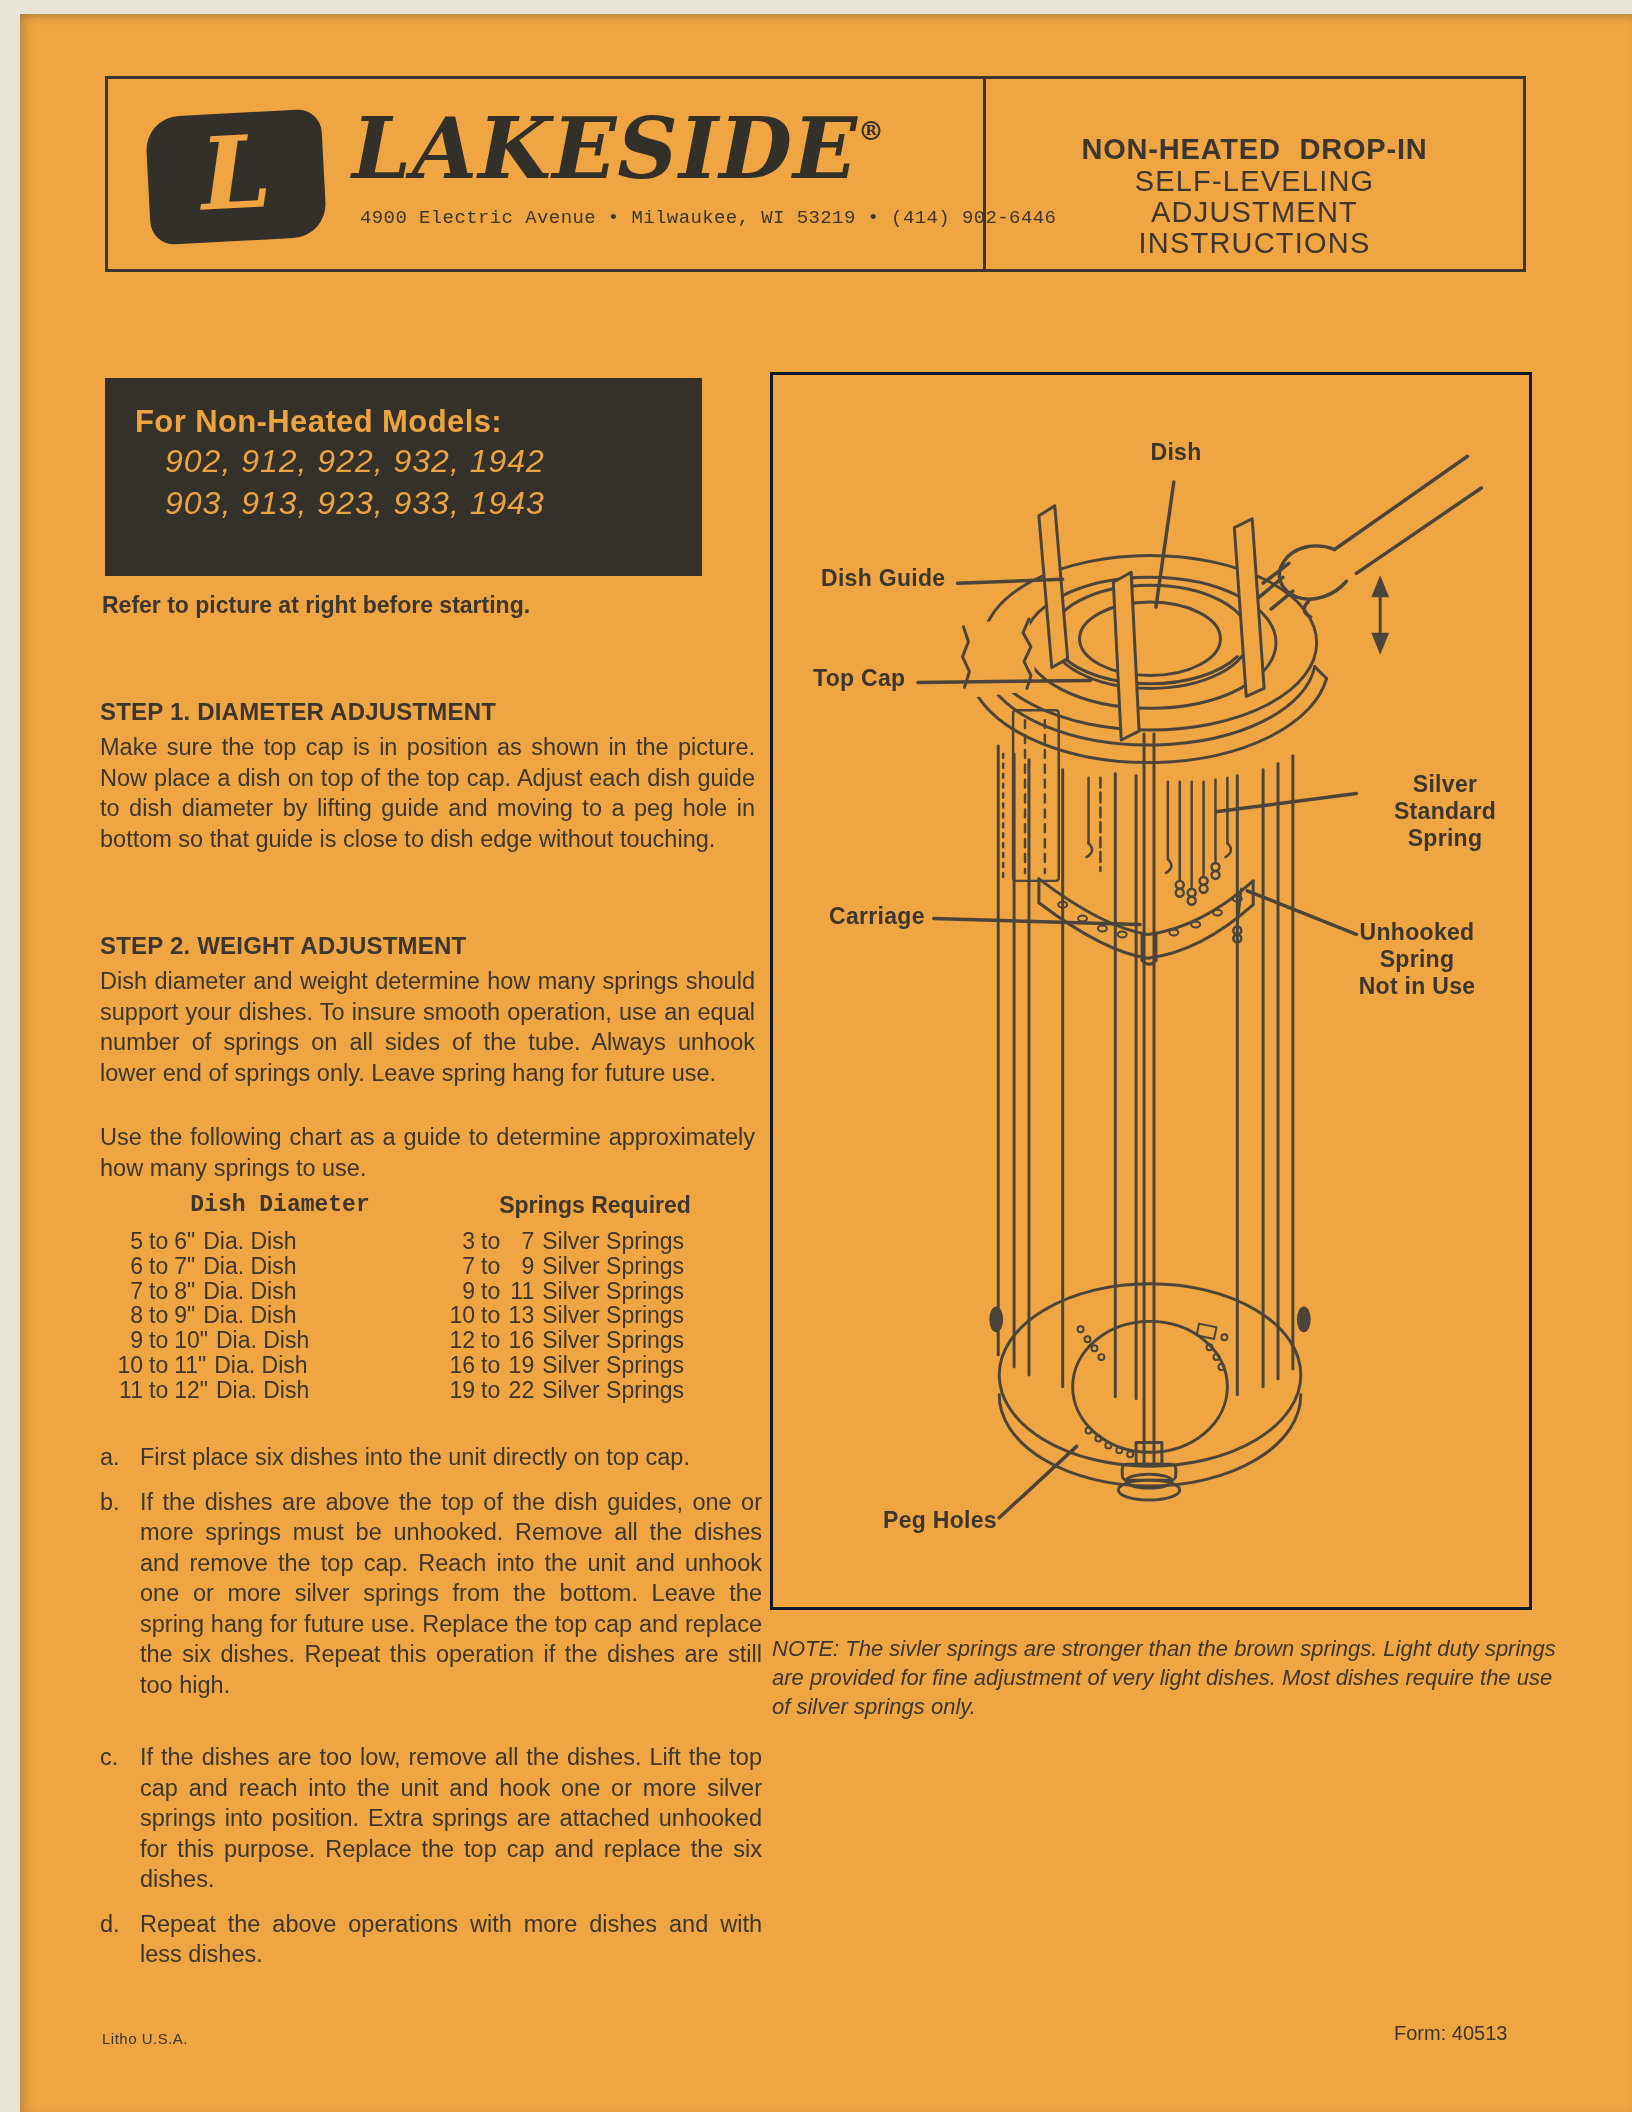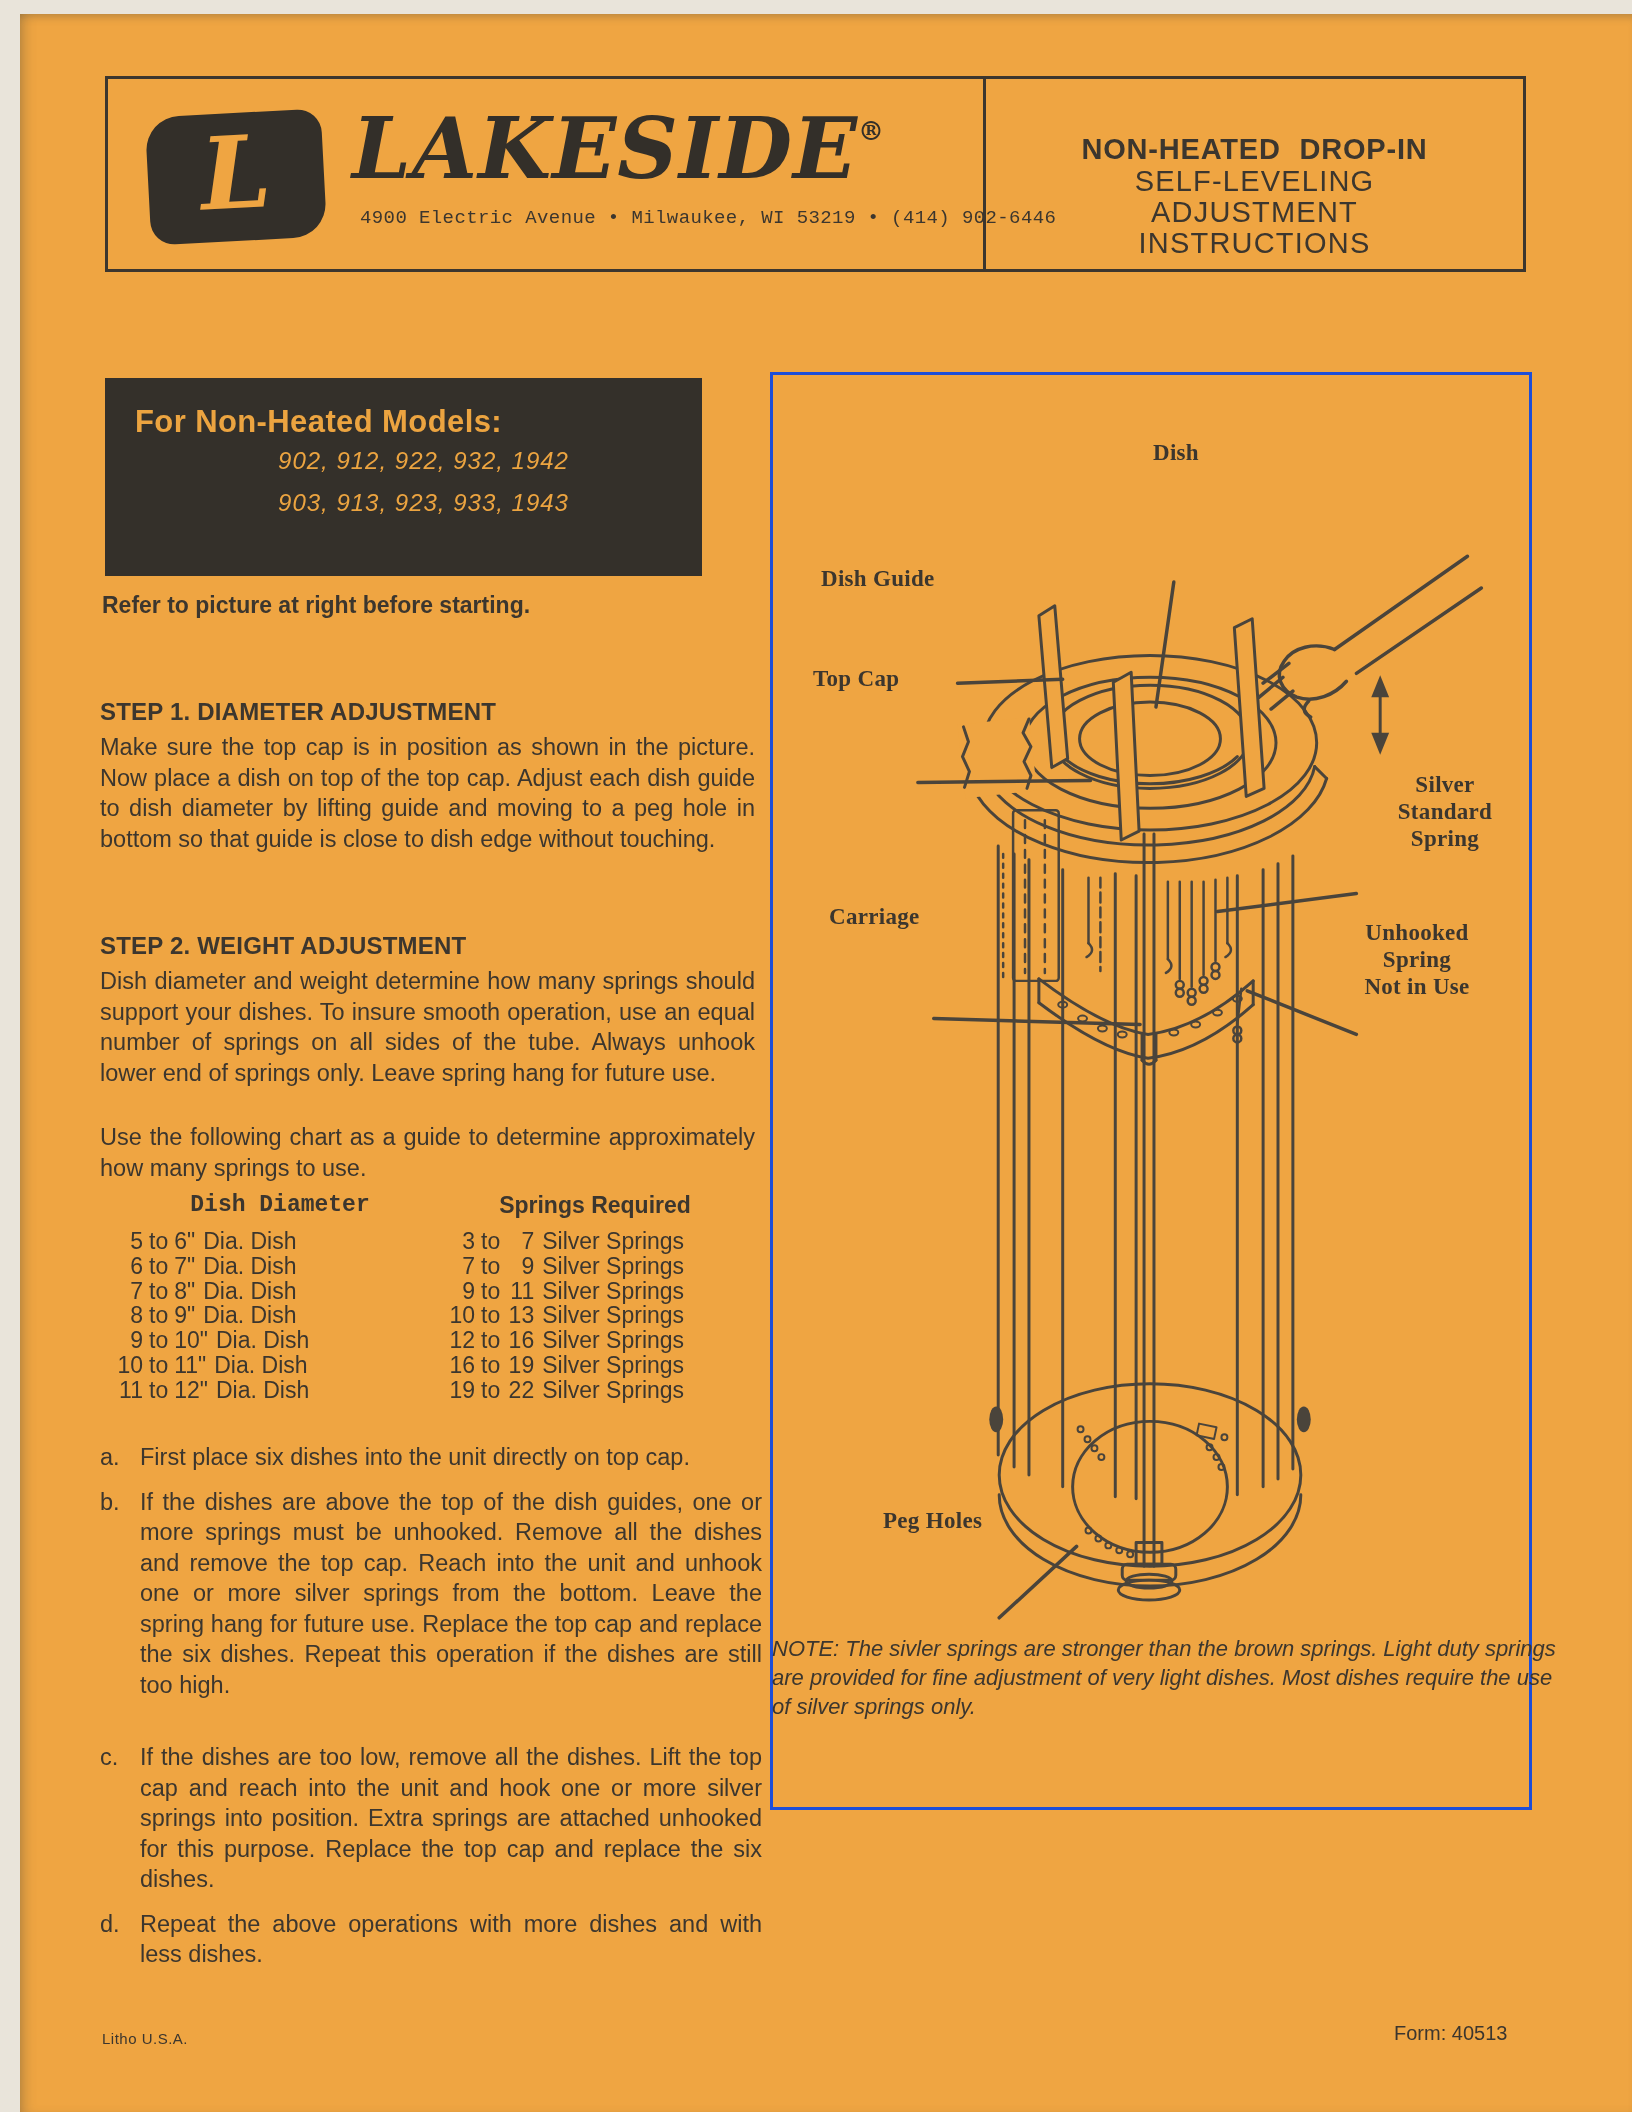--- a/index.html
+++ b/index.html
@@ -47,21 +47,21 @@
   .header-right { flex:1; text-align:center; padding-top:54px; }
   .title-l1 { font-size:29px; font-weight:bold; letter-spacing:.8px; word-spacing:10px; }
   .title-ln { font-size:29px; font-weight:400; letter-spacing:1.2px; line-height:31px; }
 
   
   .models-box {
     position:absolute; left:85px; top:364px; width:597px; height:198px;
     background:#34302a; color:#eca440; padding:26px 20px 13px 30px;
   }
   .models-heading { font-size:31px; font-weight:bold; letter-spacing:.4px; }
-  .models-line { font-style:italic; font-size:24px; line-height:42px; text-align:center; padding-left:30px; letter-spacing:1px; }
+  .models-line { font-style:italic; font-size:32px; line-height:42px; text-align:left; padding-left:30px; letter-spacing:1px; }
   .models-line:first-of-type { margin-top:10px; }
 
   .refer-note { position:absolute; left:82px; top:578px; font-size:23px; font-weight:bold; }
 
   .step { position:absolute; left:80px; width:655px; }
   .step1 { top:684px; }
   .step2 { top:918px; }
   .chart-intro { position:absolute; left:80px; top:1108px; width:655px; }
   .step-heading { font-size:24px; font-weight:bold; margin-bottom:6px; letter-spacing:.2px; }
   .para { font-size:23.5px; line-height:30.5px; text-align:justify; }
@@ -83,23 +83,22 @@
 
   
   .steps-list { position:absolute; left:80px; top:1428px; width:662px; }
   .list-item { display:flex; margin-bottom:14px; }
   .list-item.gap-b { margin-bottom:42px; }
   .li-marker { width:40px; font-size:23.5px; line-height:30.5px; }
   .li-text { flex:1; font-size:23.5px; line-height:30.5px; text-align:justify; }
 
   
   .diagram-box {
-    position:absolute; left:750px; top:358px; width:762px; height:1438px;
-    border:3px solid #1d4ed8;
-    font-family:Liberation Serif, serif;
+    position:absolute; left:750px; top:358px; width:762px; height:1238px;
+    border:3px solid #0f172a;
   }
   .diagram-box svg { position:absolute; left:0; top:0; width:100%; height:100%; }
   .dlabel {
     position:absolute; font-size:23px; font-weight:bold; color:#3c362e;
     letter-spacing:.3px; white-space:pre-line; line-height:27px;
   }
   .dl-dish { left:338px; top:64px; width:130px; text-align:center; }
   .dl-dish-guide { left:48px; top:190px; }
   .dl-top-cap { left:40px; top:290px; }
   .dl-silver { left:598px; top:396px; width:148px; text-align:center; }

